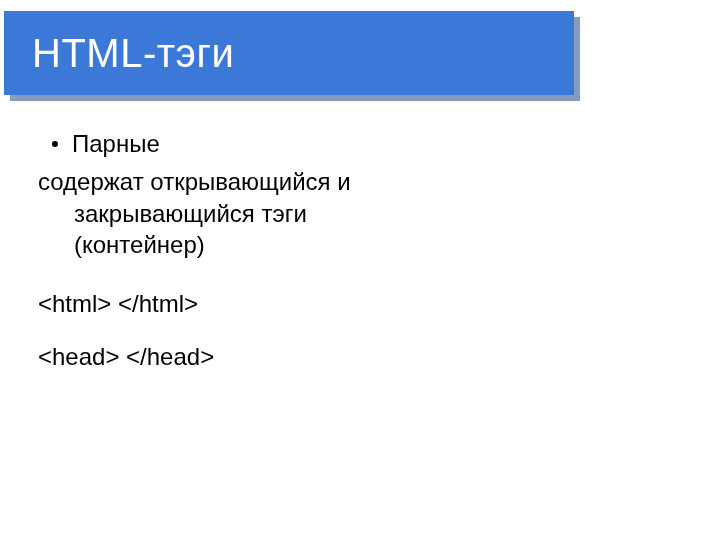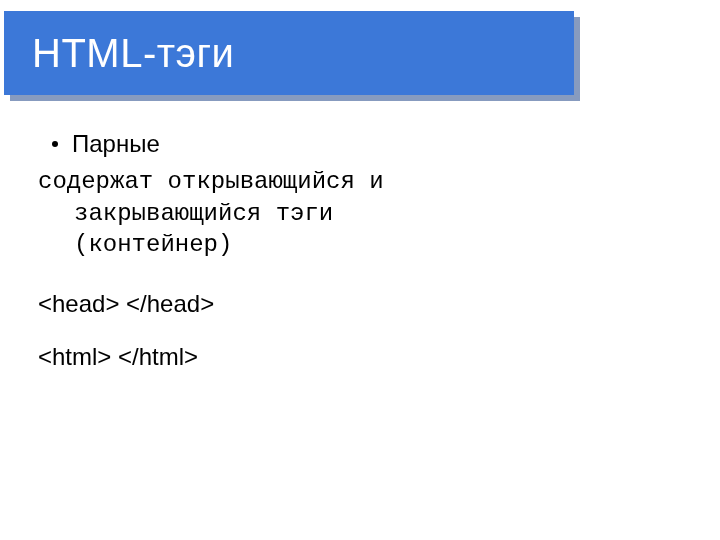--- a/index.html
+++ b/index.html
@@ -66,21 +66,20 @@
     margin-left: 14px;
     margin-right: 14px;
     flex: 0 0 auto;
   }
   .body-text-hang {
     font-size: 24px;
     line-height: 1.3;
     margin: 0 0 28px 0;
     padding-left: 36px;
     text-indent: -36px;
-    font-family: Liberation Mono, monospace;
   }
   .code-line {
     font-size: 24px;
     line-height: 1.3;
     margin: 0 0 22px 0;
   }
   .col-right .spacer {
     height: 90px;
   }
   .col-right .bullet-row {
@@ -97,20 +96,20 @@
   </div>
 
   <div class="content">
 
     <div class="col-left">
       <div class="bullet-row">
         <span class="bullet-dot"></span>
         <span>Парные</span>
       </div>
       <p class="body-text-hang">содержат открывающийся и закрывающийся тэги (контейнер)</p>
+      <p class="code-line">&lt;html&gt;     &lt;/html&gt;</p>
       <p class="code-line">&lt;head&gt;     &lt;/head&gt;</p>
-      <p class="code-line">&lt;html&gt;     &lt;/html&gt;</p>
     </div>
 
 
   </div>
 
 </div>
 
 </body></html>

